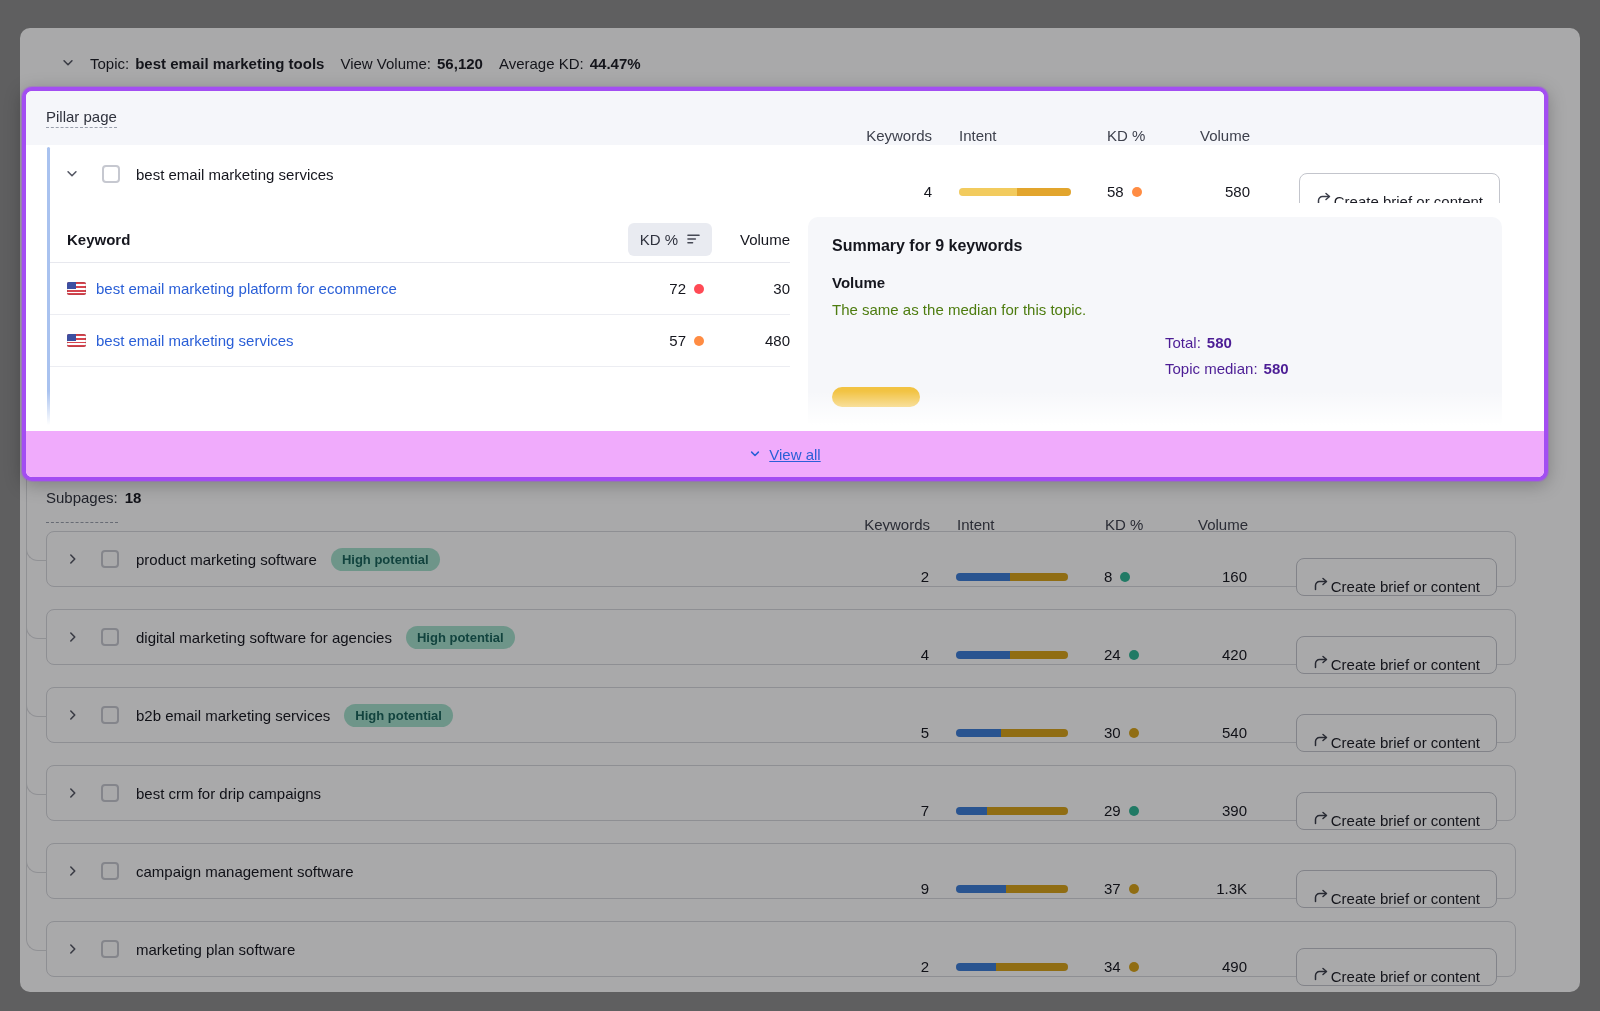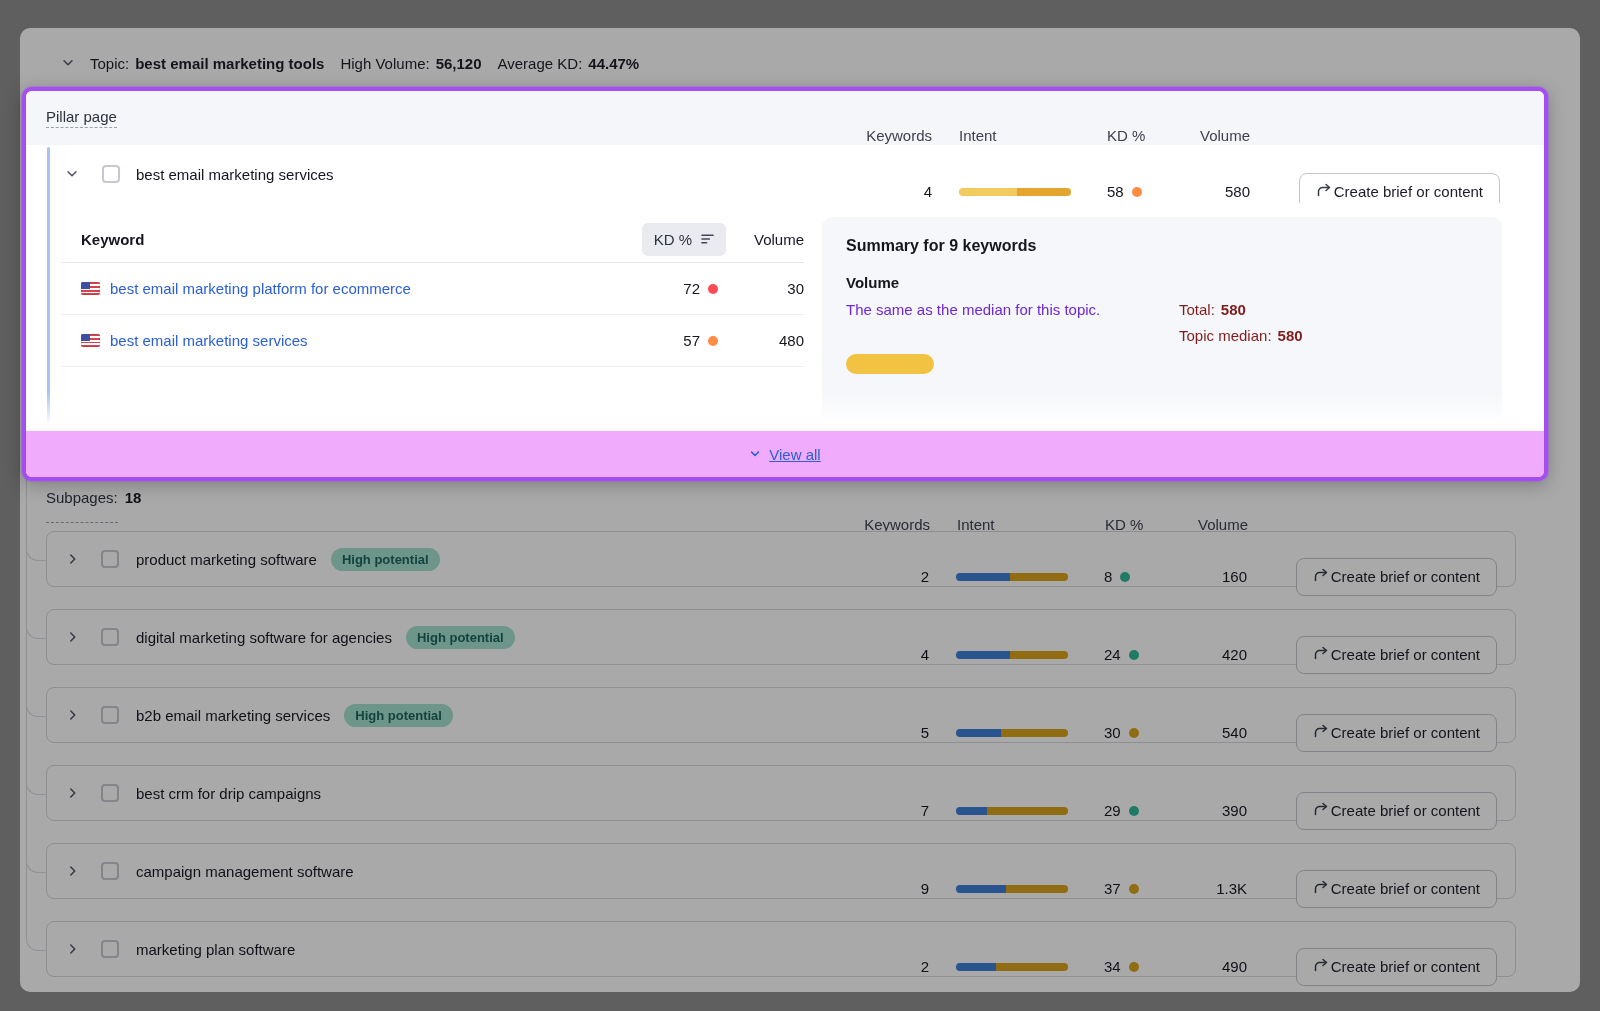--- a/index.html
+++ b/index.html
@@ -38,21 +38,21 @@
   .col-kd{width:93px;padding-left:36px;display:flex;align-items:center;}
   .dot{width:10px;height:10px;border-radius:50%;margin-left:8px;display:inline-block;flex:0 0 auto;}
   .col-vol{width:86px;text-align:right;}
   .col-action{width:250px;display:flex;justify-content:flex-end;}
   .cols.headers{color:#3e414d;}
 
   .checkbox{width:18px;height:18px;border:2px solid #c6c8d0;border-radius:4px;background:#fff;flex:0 0 auto;cursor:pointer;}
   .row-label{font-size:15px;color:#15161e;white-space:nowrap;}
   .dashed{border-bottom:1px dashed #9aa0ad;padding-bottom:2px;color:#2f323d;}
 
-  .btn{display:inline-flex;align-items:center;gap:2px;height:38px;padding:0 16px;background:#fff;
+  .btn{display:inline-flex;align-items:flex-end;gap:2px;height:38px;padding:0 16px;background:#fff;
        border:1px solid #c3c5cc;border-radius:8px;font-size:15px;color:#1b1c24;font-family:inherit;cursor:pointer;white-space:nowrap;}
 
   
   .pillar-section{
     position:relative; z-index:50;
     margin:5px 32px 0 2px;
     border:4px solid #a34df2; border-radius:10px;
     background:#fff;
     box-shadow:0 0 0 1px rgba(163,77,242,.35), 0 4px 18px rgba(0,0,0,.25);
   }
@@ -60,42 +60,42 @@
     border-radius:6px 6px 0 0;font-size:15px;color:#3e414d;}
   .pillar-row{display:flex;align-items:center;height:58px;padding:0 44px 0 34px;background:#fff;}
   .pillar-row .checkbox{margin-left:18px;}
   .pillar-row .row-label{margin-left:16px;}
 
   .accent-line{position:absolute;left:21px;top:56px;bottom:46px;width:3px;background:#a9c2ef;border-radius:2px;z-index:7;}
 
   .expanded{display:flex;gap:18px;padding:14px 42px 0 21px;height:228px;overflow:hidden;position:relative;background:#fff;}
 
   
-  .kt{width:743px;font-size:15px;flex:0 0 auto;margin-left:14px;}
+  .kt{width:743px;font-size:15px;flex:0 0 auto;}
   .kt-header{display:flex;align-items:center;height:46px;border-bottom:1px solid #e7e8ee;}
   .kt-kw{flex:1;padding-left:20px;min-width:0;}
   .kt-header .kt-kw{font-weight:700;color:#15161e;}
   .kt-kd{width:96px;display:flex;justify-content:flex-end;align-items:center;padding-right:8px;}
   .kt-header .kt-kd{padding-right:0;}
   .kt-vol{width:78px;text-align:right;color:#15161e;}
   .kd-chip{display:inline-flex;align-items:center;gap:9px;background:#e9ebf1;border-radius:6px;padding:8px 12px;color:#2f323e;}
   .kt-row{display:flex;align-items:center;height:52px;border-bottom:1px solid #ecedf2;}
   .kw-link{display:flex;align-items:center;gap:10px;color:#2a5fd7;cursor:pointer;white-space:nowrap;overflow:hidden;}
   .flag{position:relative;width:19px;height:13px;border-radius:2px;overflow:hidden;flex:0 0 auto;
         background:repeating-linear-gradient(180deg,#d5454f 0 1.9px,#ffffff 1.9px 3.8px);
         box-shadow:inset 0 0 0 0.5px rgba(0,0,0,.18);}
   .flag::after{content:"";position:absolute;left:0;top:0;width:9px;height:7px;background:#3d4fa1;}
 
   
   .summary{flex:1;background:#f6f7fa;border-radius:10px;padding:20px 24px;}
   .summary-title{font-size:16px;font-weight:700;color:#15161e;}
   .sum-heading{font-weight:700;font-size:15px;color:#15161e;margin-top:19px;}
   .sum-row{display:flex;margin-top:10px;font-size:15px;}
-  .sum-note{width:333px;color:#6d28d9;flex:0 0 auto;}
-  .sum-stats{display:flex;flex-direction:column;gap:9px;color:#7f1d1d;}
+  .sum-note{width:333px;color:#4d7c0f;flex:0 0 auto;}
+  .sum-stats{display:flex;flex-direction:column;gap:9px;color:#4c1d95;margin-top:33px;}
   .sum-stats .lbl{margin-right:6px;}
   .pill{margin-top:10px;width:88px;height:20px;border-radius:10px;}
 
   .fade{position:absolute;left:0;right:0;bottom:46px;height:40px;z-index:8;
         background:linear-gradient(180deg,rgba(255,255,255,0),#ffffff 85%);}
   .view-all-band{position:relative;z-index:9;height:46px;display:flex;align-items:center;justify-content:center;background:#f0abfc;border-radius:0 0 6px 6px;}
   .view-all{display:inline-flex;align-items:center;gap:8px;color:#2a5fd7;font-size:15px;text-decoration:underline;cursor:pointer;}
 
   
   .subpages{margin-top:8px;}
@@ -118,21 +118,21 @@
 
   <div class="topic-bar">
     <span class="chev">
       <svg width="14" height="14" viewBox="0 0 16 16" fill="none">
           <path d="M3.5 5.5 8 10l4.5-4.5" stroke="#545763" stroke-width="1.8" stroke-linecap="round" stroke-linejoin="round"></path>
         </svg>
     </span>
     <span class="tb-label">Topic:</span>
     <b>best email marketing tools</b>
     <span class="tb-gap"></span>
-    <span class="tb-label">High Volume:</span>
+    <span class="tb-label">View Volume:</span>
     <b>56,120</b>
     <span class="tb-gap"></span>
     <span class="tb-label">Average KD:</span>
     <b>44.47%</b>
   </div>
 
   <div class="pillar-section">
     <div class="accent-line"></div>
 
     <div class="pillar-header">

